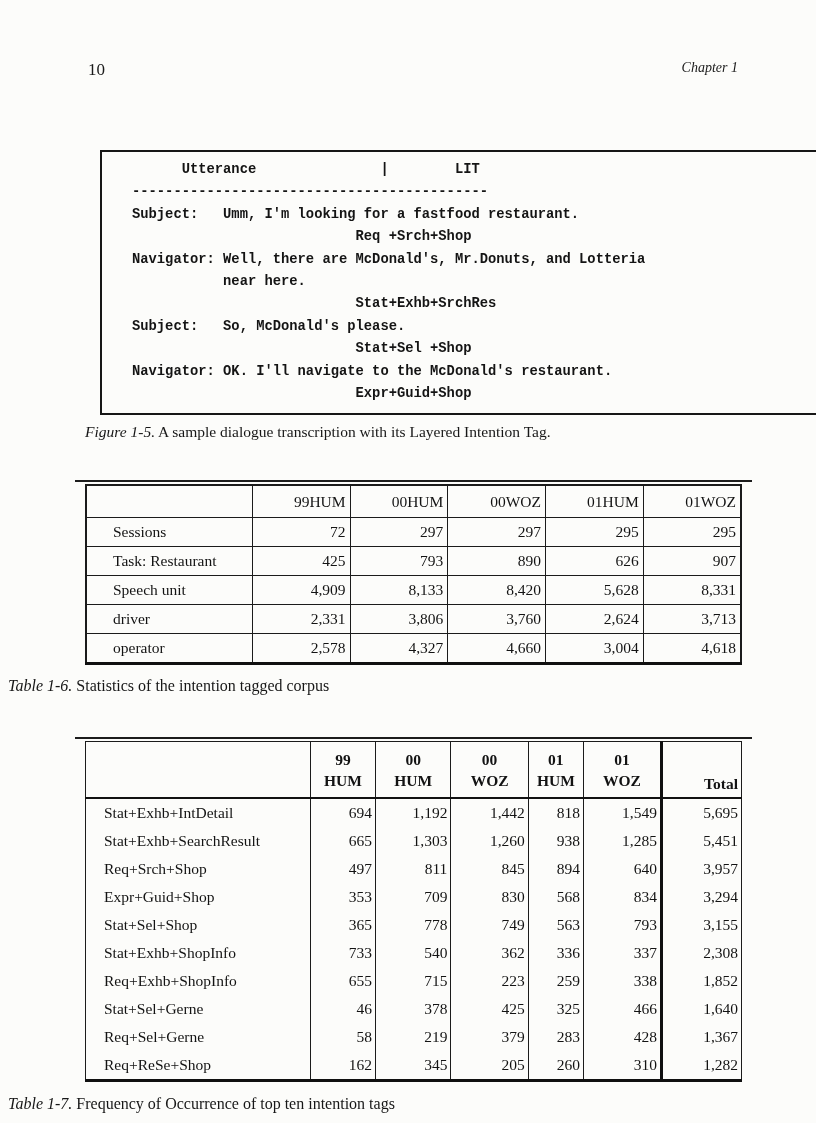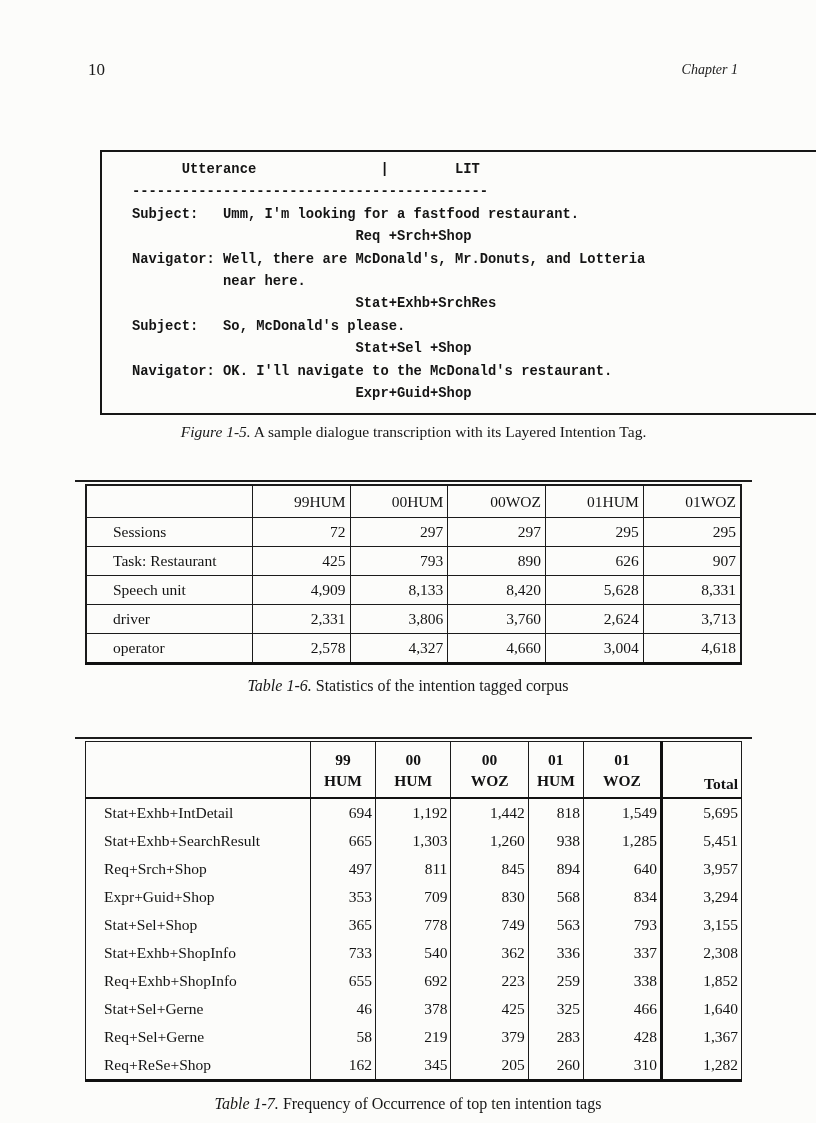--- a/index.html
+++ b/index.html
@@ -3,39 +3,39 @@
 <meta charset="utf-8">
 <style>
   html,body { margin:0; padding:0; background:#d9d9d6; }
   .page {
     position:relative; width:816px; height:1123px; margin:0 auto;
     background:#fcfcfa; color:#1a1a1a;
     font-family:"Liberation Serif","DejaVu Serif",serif;
     overflow:hidden; box-sizing:border-box;
   }
   .page-header {
-    display:flex; justify-content:space-between; align-items:center;
+    display:flex; justify-content:space-between; align-items:flex-start;
     margin:60px 78px 0 88px;
   }
   .page-num { font-size:17px; }
   .chapter  { font-size:14px; font-style:italic; }
 
   .figure-box {
     box-sizing:border-box;
     margin:70px 0 0 100px; width:740px; height:265px;
     border:2.5px solid #161616;
     padding:7px 6px 0 30px;
     background:#fcfcfa;
   }
   .figure-box pre {
     margin:0; font-family:"Liberation Mono","DejaVu Sans Mono",monospace;
     font-size:13.8px; line-height:22.4px; font-weight:bold; color:#141414;
     white-space:pre;
   }
-  .caption { text-align:center; font-size:15.5px; margin:8px; color:#171717; }
+  .caption { font-size:15.5px; margin:8px; color:#171717; }
   .fig-caption { margin-top:8px; width:657px; margin-left:85px; }
 
   .tbl-block { margin-left:85px; width:657px; }
   .t16-block { margin-top:39px; }
   .t17-block { margin-top:42px; }
   .table-rule { height:2px; background:#1c1c1c; width:677px; margin-left:-10px; margin-bottom:2px; }
 
   table { border-collapse:collapse; table-layout:fixed; width:657px; font-size:15.5px; color:#131313; }
 
   
@@ -242,21 +242,21 @@
             <td class="num">733</td>
             <td class="num">540</td>
             <td class="num">362</td>
             <td class="num">336</td>
             <td class="num">337</td>
             <td class="num">2,308</td>
           </tr>
           <tr>
             <td class="lbl">Req+Exhb+ShopInfo</td>
             <td class="num">655</td>
-            <td class="num">692</td>
+            <td class="num">715</td>
             <td class="num">223</td>
             <td class="num">259</td>
             <td class="num">338</td>
             <td class="num">1,852</td>
           </tr>
           <tr>
             <td class="lbl">Stat+Sel+Gerne</td>
             <td class="num">46</td>
             <td class="num">378</td>
             <td class="num">425</td>

